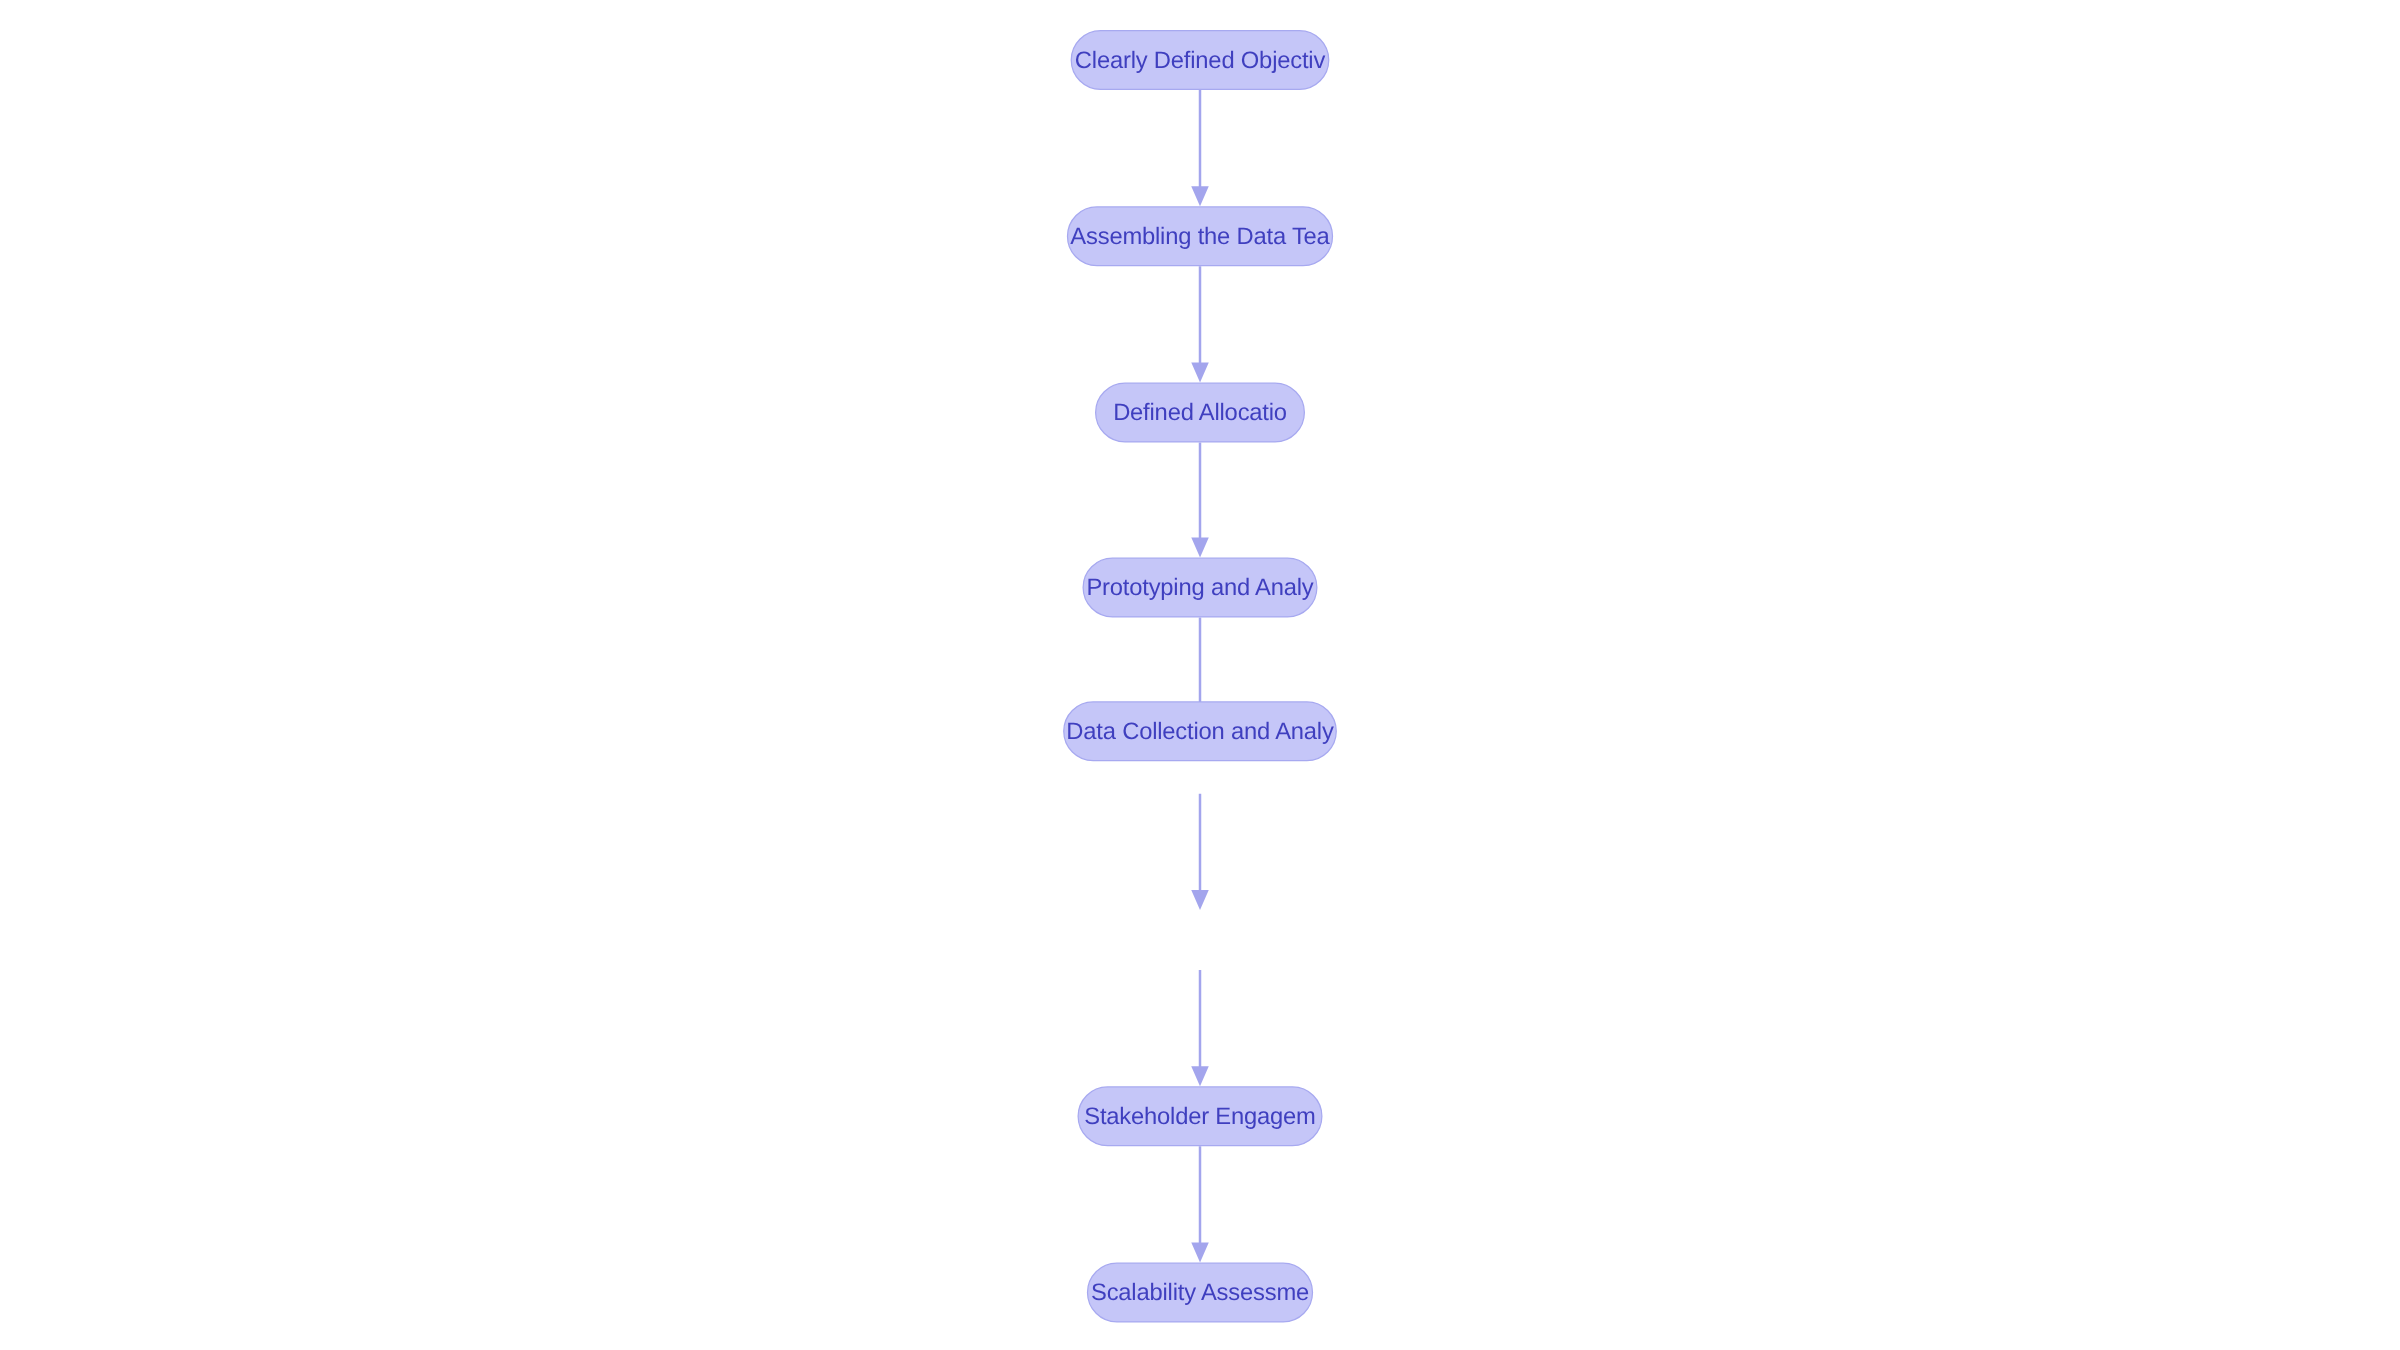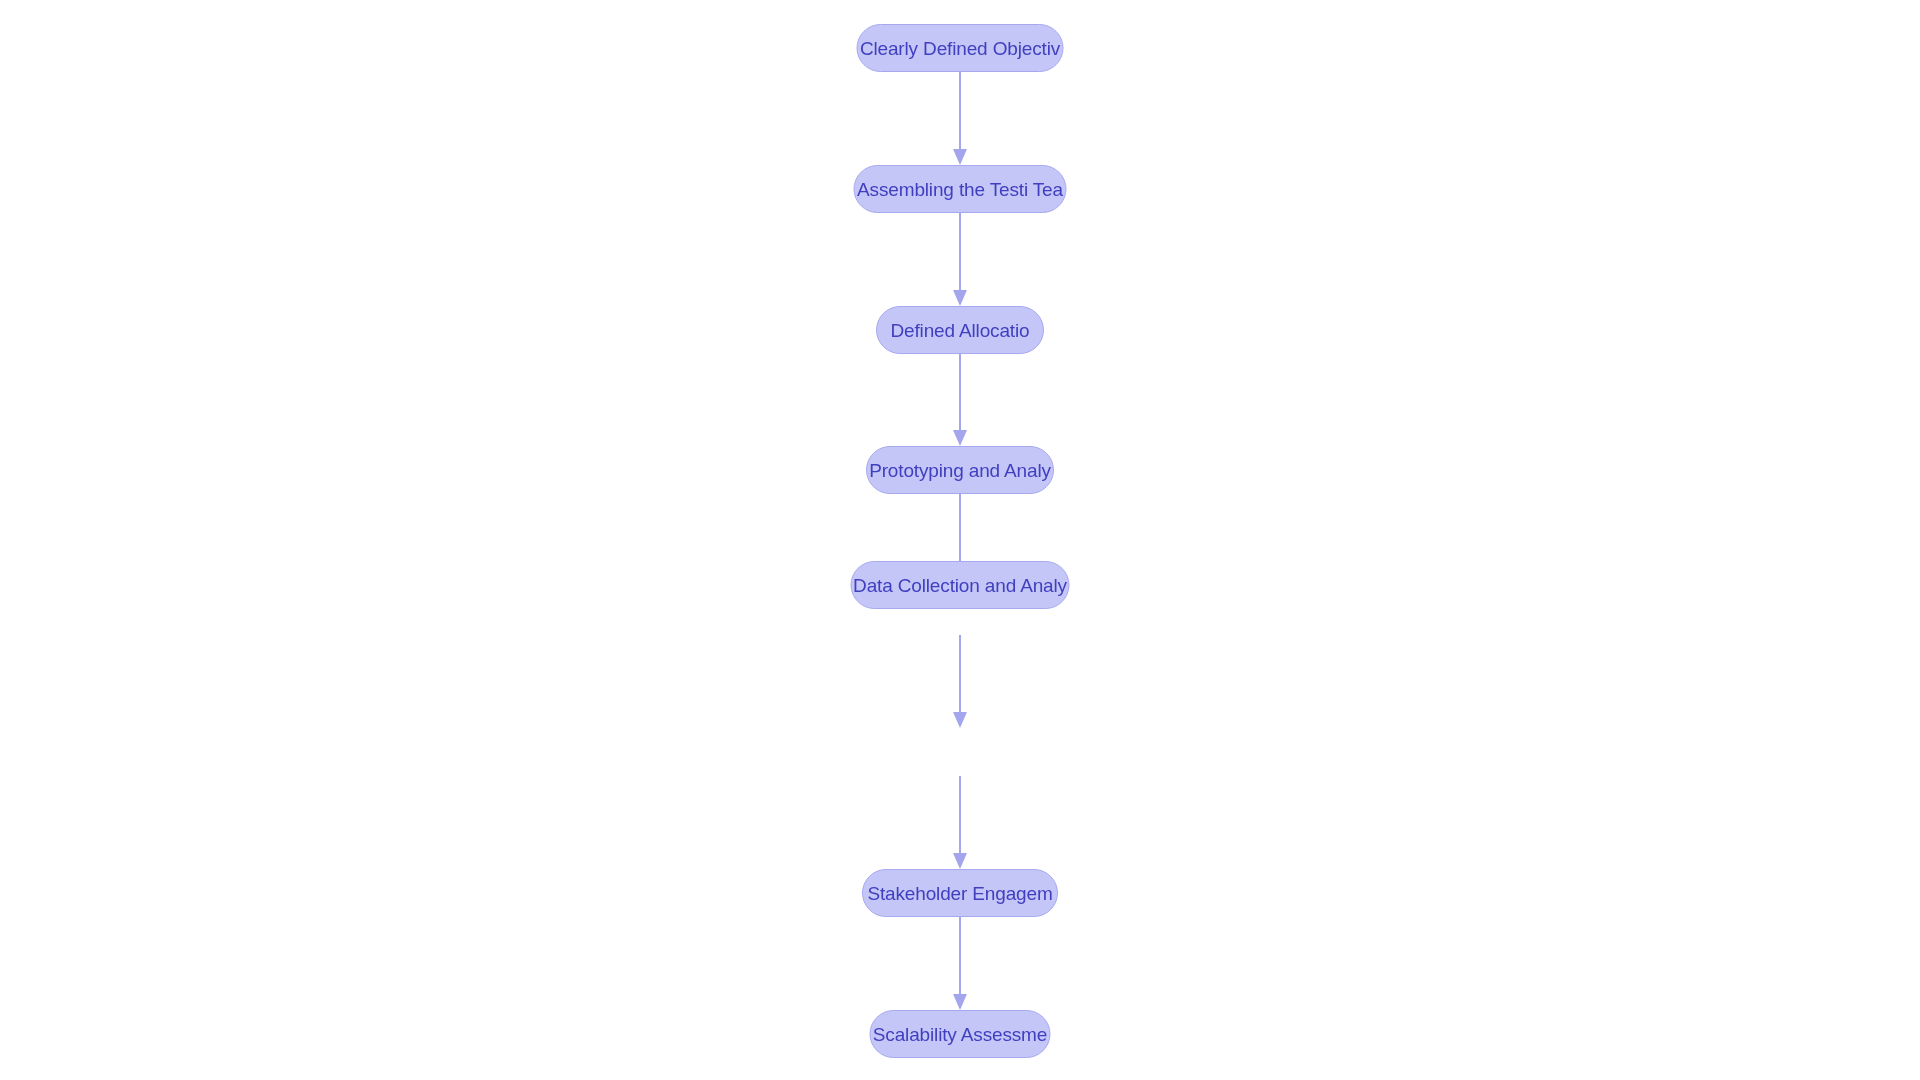--- a/index.html
+++ b/index.html
@@ -122,21 +122,21 @@
       <line class="conn-line" x1="10" y1="0" x2="10" y2="79"></line>
       <polygon class="conn-head" points="10,93 3,77 17,77"></polygon>
     </svg>
   </div>
 
   <div class="node" style="width: 207px; top: 24px;">
     <span class="node-label">Clearly Defined Objectiv</span>
   </div>
 
   <div class="node" style="width: 213px; top: 165px;">
-    <span class="node-label">Assembling the Testi Tea</span>
+    <span class="node-label">Assembling the Data Tea</span>
   </div>
 
   <div class="node" style="width: 168px; top: 306px;">
     <span class="node-label">Defined Allocatio</span>
   </div>
 
   <div class="node" style="width: 188px; top: 446px;">
     <span class="node-label">Prototyping and Analy</span>
   </div>
 

